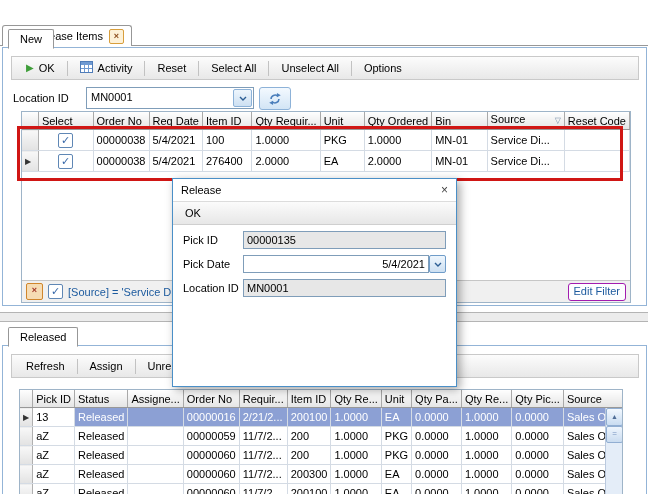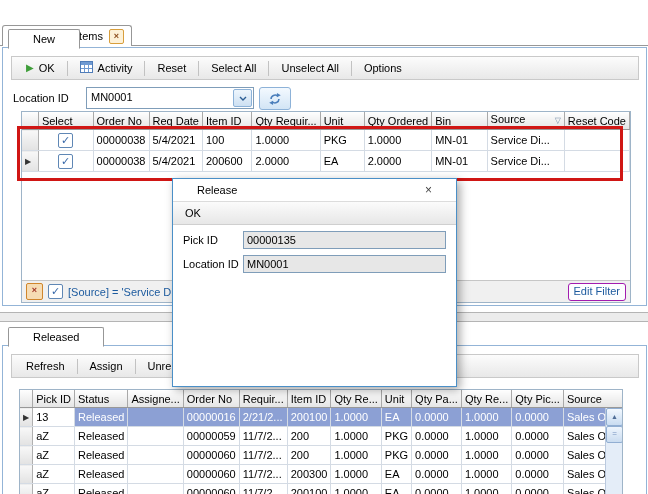--- a/index.html
+++ b/index.html
@@ -7,21 +7,21 @@
           font-family:"Liberation Sans",sans-serif;font-size:11px;color:#000;}
 
   
   .doctabbar{position:absolute;left:0;top:0;width:648px;height:21px;border-bottom:1px solid #979797;background:#fff;margin-top:24px;}
   .doctab{position:absolute;left:2px;top:1px;height:20px;display:flex;align-items:center;gap:6px;
           padding:0 7px;background:#fff;border:1px solid #979797;border-bottom:none;border-radius:3px 3px 0 0;}
   .tabclose{width:13px;height:13px;border:1px solid #d89e3c;background:#fdf1d8;color:#8a4a1a;
             font-size:9px;line-height:12px;text-align:center;border-radius:2px;font-weight:bold;}
 
   
-  .subtab{position:absolute;height:18px;line-height:18px;padding:0 24px;background:#fff;z-index:2;
+  .subtab{position:absolute;height:18px;line-height:18px;padding:0 11px;background:#fff;z-index:2;
           border:1px solid #979797;border-bottom:1px solid #fff;border-radius:2px 2px 0 0;}
   .panel{position:absolute;background:#fff;border:1px solid #93b4d7;}
 
   
   .toolbar{position:absolute;height:22px;background:linear-gradient(#fcfcfc,#e8e8e8);
            border:1px solid #c9c9c9;display:flex;align-items:center;padding:0 4px;}
   .titem{display:flex;align-items:center;gap:5px;padding:0 10px;height:20px;white-space:nowrap;cursor:default;}
   .tsep{width:1px;height:15px;background:#c2c2c2;margin:0 2px;}
   .play{color:#3f9e3a;font-size:10px;line-height:10px;}
   .icon-svg{display:inline-block;vertical-align:middle;}
@@ -75,21 +75,21 @@
   .sthumb{position:absolute;left:0;top:18px;width:15px;height:15px;border:1px solid #91aed2;border-radius:2px;
           background:linear-gradient(#eef5fd,#cadcf0);text-align:center;font-size:8px;line-height:13px;color:#7491bd;}
 
   
   .annotation{position:absolute;left:17px;top:126px;width:600px;height:49px;border:3px solid #d01614;
               z-index:5;pointer-events:none;}
 
   
   .dialog{position:absolute;left:172px;top:178px;width:283px;height:207px;background:#fff;z-index:10;
           border:1px solid #4a8fc7;box-shadow:3px 3px 9px rgba(0,0,0,.35);}
-  .dtitle{height:22px;display:flex;align-items:center;padding:0 24px;background:#fff;border-bottom:1px solid #dcdcdc;}
+  .dtitle{height:22px;display:flex;align-items:center;padding:0 8px;background:#fff;border-bottom:1px solid #dcdcdc;}
   .dclose{margin-left:auto;color:#444;font-size:12px;line-height:12px;}
   .dtoolbar{height:22px;background:linear-gradient(#fbfbfb,#e7e7e7);border-bottom:1px solid #cfcfcf;
             display:flex;align-items:center;padding:0 2px;}
   .drow{display:flex;align-items:center;margin:6px 10px 0 10px;height:18px;}
   .drow .dlabel{width:60px;flex:none;}
   .dinput{flex:1;height:18px;line-height:16px;border:1px solid #7f9db9;background:#fff;padding:0 3px;
           white-space:nowrap;overflow:hidden;box-sizing:border-box;}
   .dinput.ro{background:#e7e7e7;}
   .dinput.right{text-align:right;}
   .dinput.dotted{border:1px dotted #4a4a4a;}
@@ -215,21 +215,21 @@
             <td>Service Di...</td>
             <td></td>
           </tr>
           <tr>
             <td class="ind">▶</td>
             <td>
                 <div class="cb">✓</div>
               </td>
             <td>00000038</td>
             <td>5/4/2021</td>
-            <td>200600</td>
+            <td>276400</td>
             <td class="num">2.0000</td>
             <td>EA</td>
             <td class="num">2.0000</td>
             <td>MN-01</td>
             <td>Service Di...</td>
             <td></td>
           </tr>
         </tbody>
       </table>
 
@@ -394,18 +394,27 @@
       <div class="titem">
         <span>OK</span>
       </div>
     </div>
 
     <div class="drow">
       <span class="dlabel">Pick ID</span>
       <span class="dinput ro">00000135</span>
     </div>
     <div class="drow">
+      <span class="dlabel">Pick Date</span>
+      <span class="dinput right">5/4/2021</span>
+      <span class="dbtn">
+        <svg class="icon-svg" width="8" height="5" viewBox="0 0 8 5">
+            <polyline points="1,1 4,4 7,1" fill="none" stroke="#2c5e94" stroke-width="1.4"></polyline>
+          </svg>
+      </span>
+    </div>
+    <div class="drow">
       <span class="dlabel">Location ID</span>
       <span class="dinput ro">MN0001</span>
     </div>
   </div>
 
 </div>
 
 </body></html>

